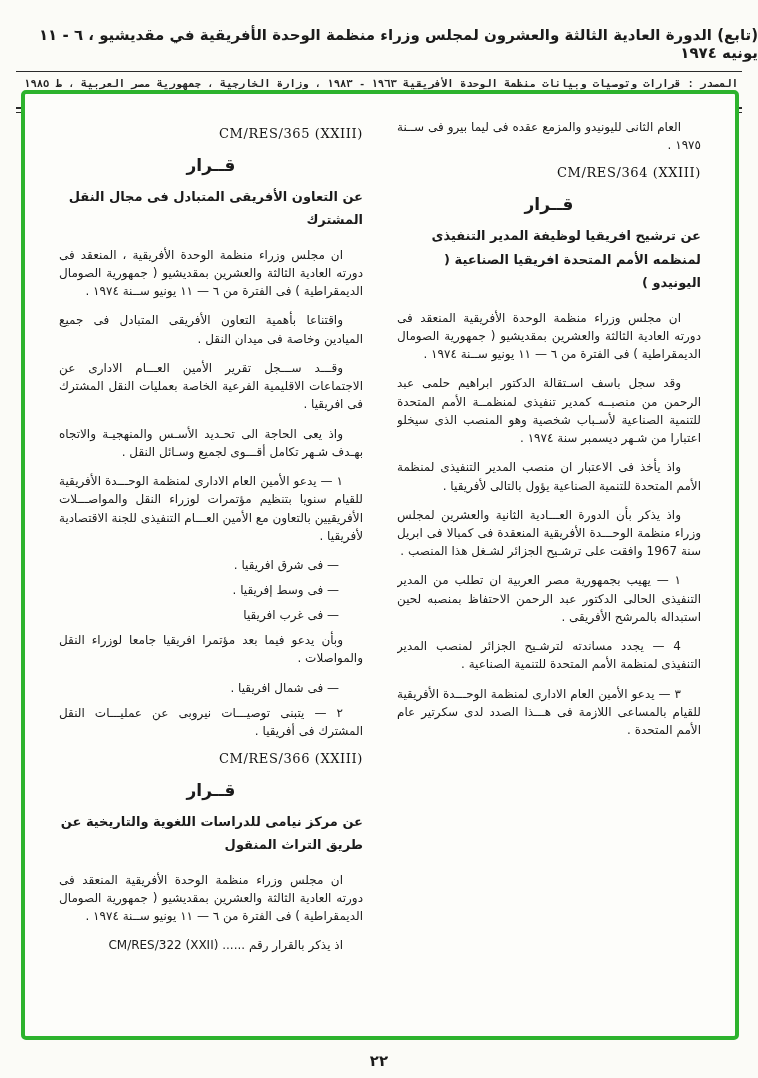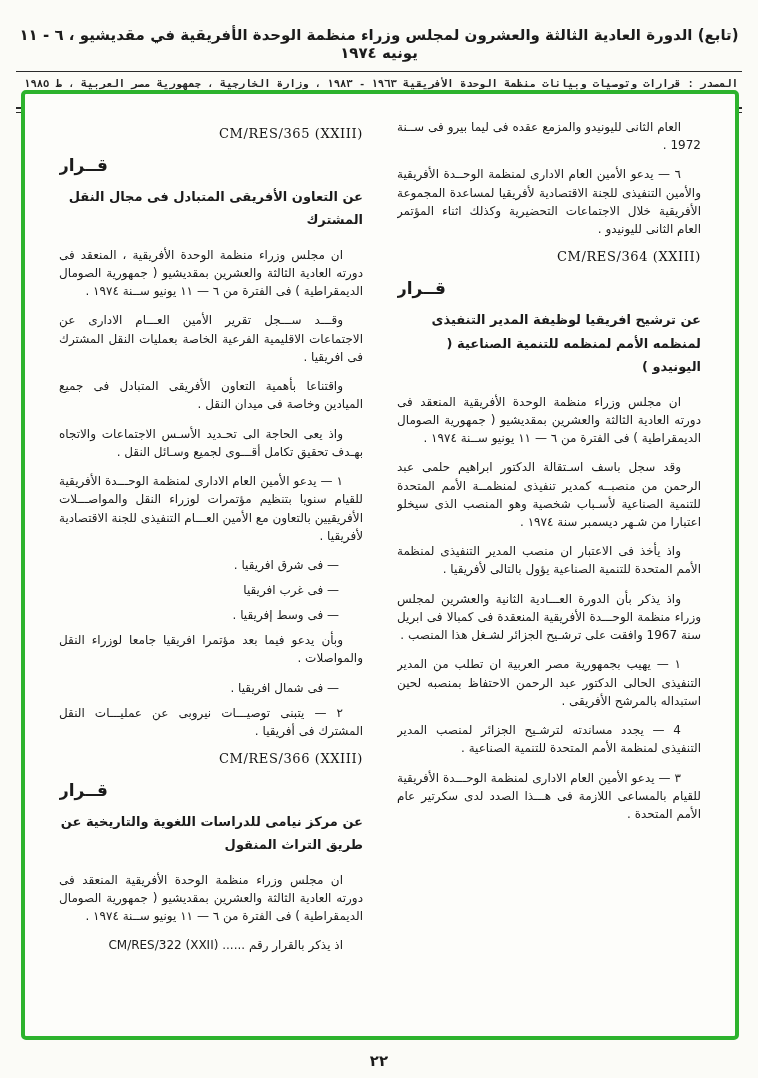--- a/index.html
+++ b/index.html
@@ -5,21 +5,21 @@
   html,body{margin:0;padding:0;}
   body{
     width:758px;height:1078px;position:relative;
     background:#fbfbf7;color:#1b1b1b;
     font-family:"DejaVu Sans",sans-serif;
     overflow:hidden;
   }
   .page{position:absolute;inset:0;}
 
   
-  .header{direction:rtl;text-align:center;padding-top:26px;}
+  .header{direction:rtl;text-align:right;padding-top:26px;}
   .header-title{font-weight:bold;font-size:15px;letter-spacing:.2px;}
   .rule{border:0;border-top:1.6px solid #2a2a2a;margin:9px 16px 5px 16px;}
   .source-line{
     direction:rtl;text-align:right;font-size:10.5px;font-weight:bold;
     margin:1px 20px 4px 20px;color:#222;font-family:Liberation Mono, monospace;
   }
   .double-rule{
     height:3px;margin:3px 16px 0 16px;
     border-top:2.6px solid #2a2a2a;border-bottom:1.1px solid #2a2a2a;
   }
@@ -37,21 +37,21 @@
   .col{flex:1;direction:rtl;overflow:hidden;}
 
   
   .block{margin:0 0 10px 0;}
   .code{
     direction:ltr;text-align:right;unicode-bidi:isolate;
     font-family:"DejaVu Serif","Liberation Serif",serif;
     font-size:13px;letter-spacing:.6px;margin:8px 0 14px 0;color:#141414;
   }
   .title{
-    text-align:left;font-weight:bold;font-size:17px;
+    text-align:center;font-weight:bold;font-size:17px;
     margin:12px 0 10px 0;letter-spacing:1px;
   }
   .subtitle{
     text-align:right;font-weight:bold;font-size:13px;
     line-height:1.8;margin:0 0 14px 0;
   }
   .paragraph{
     font-size:12px;line-height:1.52;text-align:justify;
     text-indent:20px;margin-bottom:11px;
   }
@@ -73,45 +73,44 @@
   <div class="header">
     <div class="header-title">(تابع) الدورة العادية الثالثة والعشرون لمجلس وزراء منظمة الوحدة الأفريقية في مقديشيو ، ٦ - ١١ يونيه ١٩٧٤</div>
   </div>
   <div class="rule"></div>
   <div class="source-line">المصدر : قرارات وتوصيات وبيانات منظمة الوحدة الأفريقية ١٩٦٣ - ١٩٨٣ ، وزارة الخارجية ، جمهورية مصر العربية ، ط ١٩٨٥ ، ص ٢٩١ - ٣١٨</div>
   <div class="double-rule"></div>
 
   <div class="frame">
     <div class="cols">
       <div class="col" id="col-right">
-          <div class="block paragraph">العام الثانى لليونيدو والمزمع عقده فى ليما بيرو فى ســنة 1972 .</div>
-          <div class="block paragraph">٦ — يدعو الأمين العام الادارى لمنظمة الوحــدة الأفريقية والأمين التنفيذى للجنة الاقتصادية لأفريقيا لمساعدة المجموعة الأفريقية خلال الاجتماعات التحضيرية وكذلك اثناء المؤتمر العام الثانى لليونيدو .</div>
+          <div class="block paragraph">العام الثانى لليونيدو والمزمع عقده فى ليما بيرو فى ســنة ١٩٧٥ .</div>
           <div class="block code">CM/RES/364  (XXIII)</div>
           <div class="block title">قــرار</div>
-          <div class="block subtitle">عن ترشيح افريقيا لوظيفة المدير التنفيذى لمنظمه الأمم لمنظمه للتنمية الصناعية ( اليونيدو )</div>
+          <div class="block subtitle">عن ترشيح افريقيا لوظيفة المدير التنفيذى لمنظمه الأمم المتحدة افريقيا الصناعية ( اليونيدو )</div>
           <div class="block paragraph">ان مجلس وزراء منظمة الوحدة الأفريقية المنعقد فى دورته العادية الثالثة والعشرين بمقديشيو ( جمهورية الصومال الديمقراطية ) فى الفترة من ٦ — ١١ يونيو ســنة ١٩٧٤ .</div>
           <div class="block paragraph">وقد سجل باسف اسـتقالة الدكتور ابراهيم حلمى عبد الرحمن من منصبــه كمدير تنفيذى لمنظمــة الأمم المتحدة للتنمية الصناعية لأسـباب شخصية وهو المنصب الذى سيخلو اعتبارا من شـهر ديسمبر سنة ١٩٧٤ .</div>
           <div class="block paragraph">واذ يأخذ فى الاعتبار ان منصب المدير التنفيذى لمنظمة الأمم المتحدة للتنمية الصناعية يؤول بالتالى لأفريقيا .</div>
           <div class="block paragraph">واذ يذكر بأن الدورة العـــادية الثانية والعشرين لمجلس وزراء منظمة الوحـــدة الأفريقية المنعقدة فى كمبالا فى ابريل سنة 1967 وافقت على ترشـيح الجزائر لشـغل هذا المنصب .</div>
           <div class="block paragraph">١ — يهيب بجمهورية مصر العربية ان تطلب من المدير التنفيذى الحالى الدكتور عبد الرحمن الاحتفاظ بمنصبه لحين استبداله بالمرشح الأفريقى .</div>
           <div class="block paragraph">4 — يجدد مساندته لترشـيح الجزائر لمنصب المدير التنفيذى لمنظمة الأمم المتحدة للتنمية الصناعية .</div>
           <div class="block paragraph">٣ — يدعو الأمين العام الادارى لمنظمة الوحـــدة الأفريقية للقيام بالمساعى اللازمة فى هـــذا الصدد لدى سكرتير عام الأمم المتحدة .</div>
         </div>
       <div class="col" id="col-left">
           <div class="block code">CM/RES/365  (XXIII)</div>
           <div class="block title">قــرار</div>
           <div class="block subtitle">عن التعاون الأفريقى المتبادل فى مجال النقل المشترك</div>
           <div class="block paragraph">ان مجلس وزراء منظمة الوحدة الأفريقية ، المنعقد فى دورته العادية الثالثة والعشرين بمقديشيو ( جمهورية الصومال الديمقراطية ) فى الفترة من ٦ — ١١ يونيو ســنة ١٩٧٤ .</div>
+          <div class="block paragraph">واقتناعا بأهمية التعاون الأفريقى المتبادل فى جميع الميادين وخاصة فى ميدان النقل .</div>
           <div class="block paragraph">وقـــد ســـجل تقرير الأمين العـــام الادارى عن الاجتماعات الاقليمية الفرعية الخاصة بعمليات النقل المشترك فى افريقيا .</div>
-          <div class="block paragraph">واقتناعا بأهمية التعاون الأفريقى المتبادل فى جميع الميادين وخاصة فى ميدان النقل .</div>
-          <div class="block paragraph">واذ يعى الحاجة الى تحـديد الأسـس الاجتماعات والاتجاه بهـدف تحقيق تكامل أقـــوى لجميع وسـائل النقل .</div>
+          <div class="block paragraph">واذ يعى الحاجة الى تحـديد الأسـس والمنهجيـة والاتجاه بهـدف شـهر تكامل أقـــوى لجميع وسـائل النقل .</div>
           <div class="block paragraph">١ — يدعو الأمين العام الادارى لمنظمة الوحـــدة الأفريقية للقيام سنويا بتنظيم مؤتمرات لوزراء النقل والمواصـــلات الأفريقيين بالتعاون مع الأمين العـــام التنفيذى للجنة الاقتصادية لأفريقيا .</div>
           <div class="block dash">— فى شرق افريقيا .</div>
+          <div class="block dash">— فى وسط إفريقيا .</div>
           <div class="block dash">— فى غرب افريقيا</div>
-          <div class="block dash">— فى وسط إفريقيا .</div>
           <div class="block paragraph">وبأن يدعو فيما بعد مؤتمرا افريقيا جامعا لوزراء النقل والمواصلات .</div>
           <div class="block dash">— فى شمال افريقيا .</div>
           <div class="block paragraph">٢ — يتبنى توصيـــات نيروبى عن عمليـــات النقل المشترك فى أفريقيا .</div>
           <div class="block code">CM/RES/366  (XXIII)</div>
           <div class="block title">قــرار</div>
           <div class="block subtitle">عن مركز نيامى للدراسات اللغوية والتاريخية عن طريق التراث المنقول</div>
           <div class="block paragraph">ان مجلس وزراء منظمة الوحدة الأفريقية المنعقد فى دورته العادية الثالثة والعشرين بمقديشيو ( جمهورية الصومال الديمقراطية ) فى الفترة من ٦ — ١١ يونيو ســنة ١٩٧٤ .</div>
           <div class="block paragraph">اذ يذكر بالقرار رقم ...... CM/RES/322  (XXII)</div>
         </div>
     </div>

